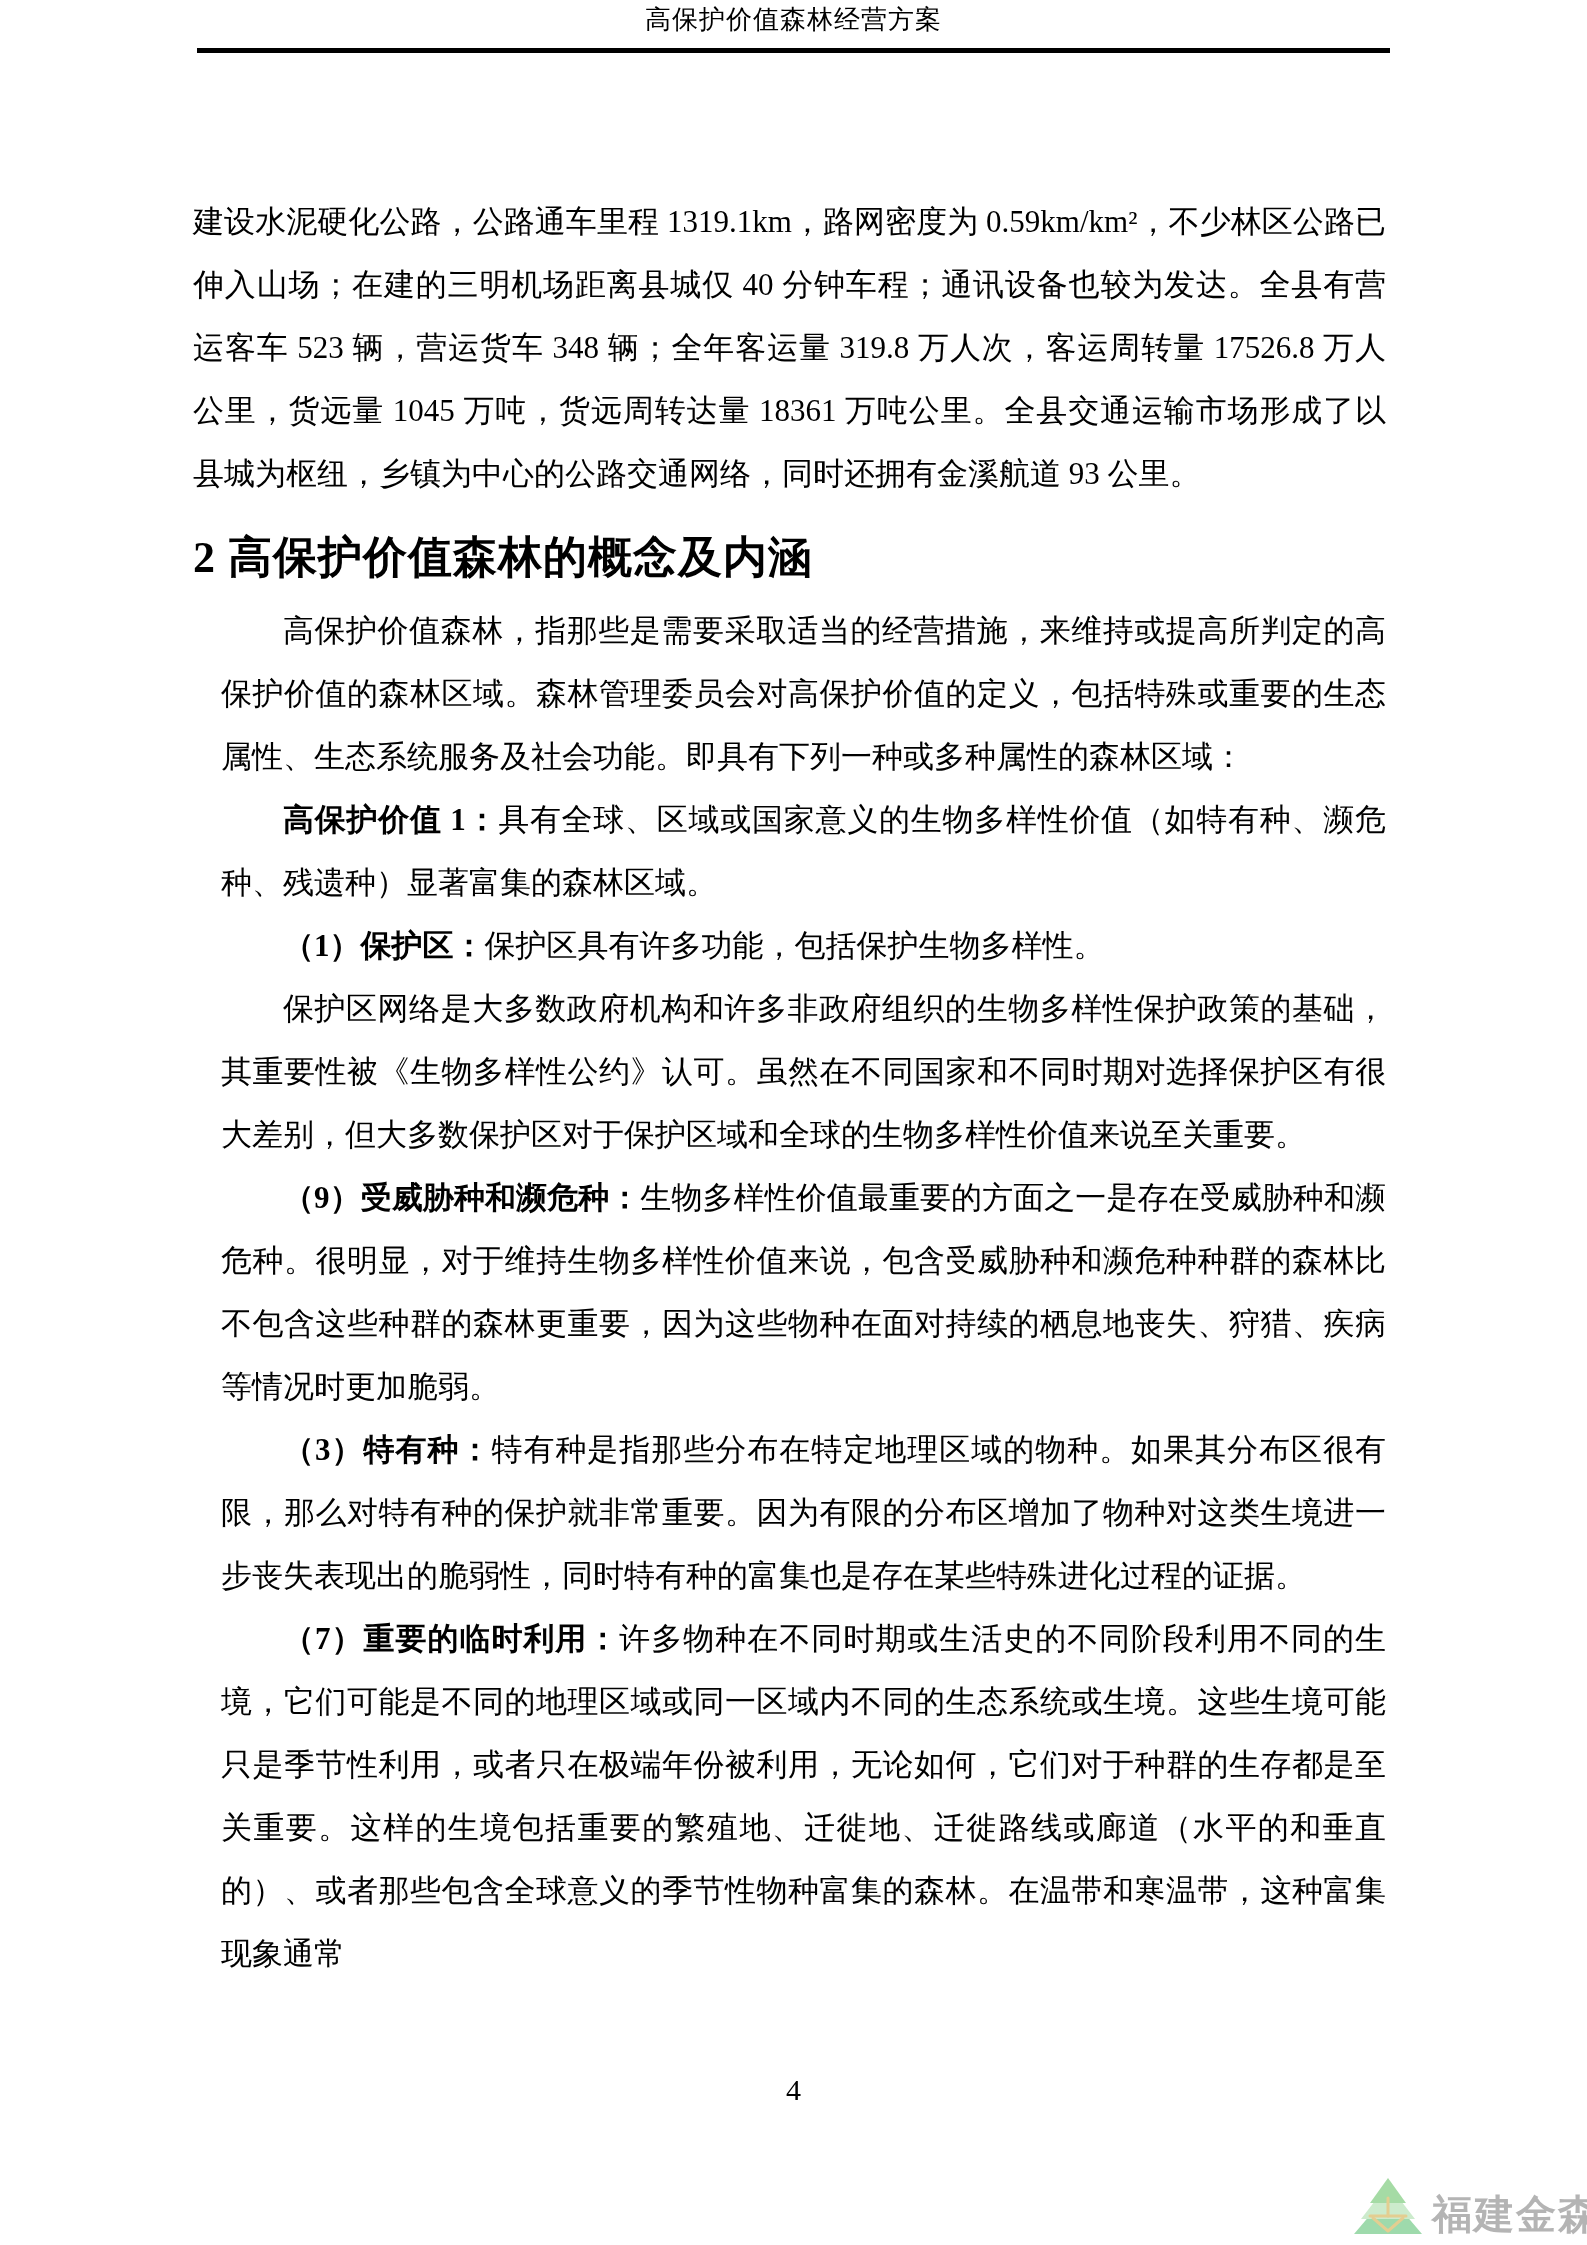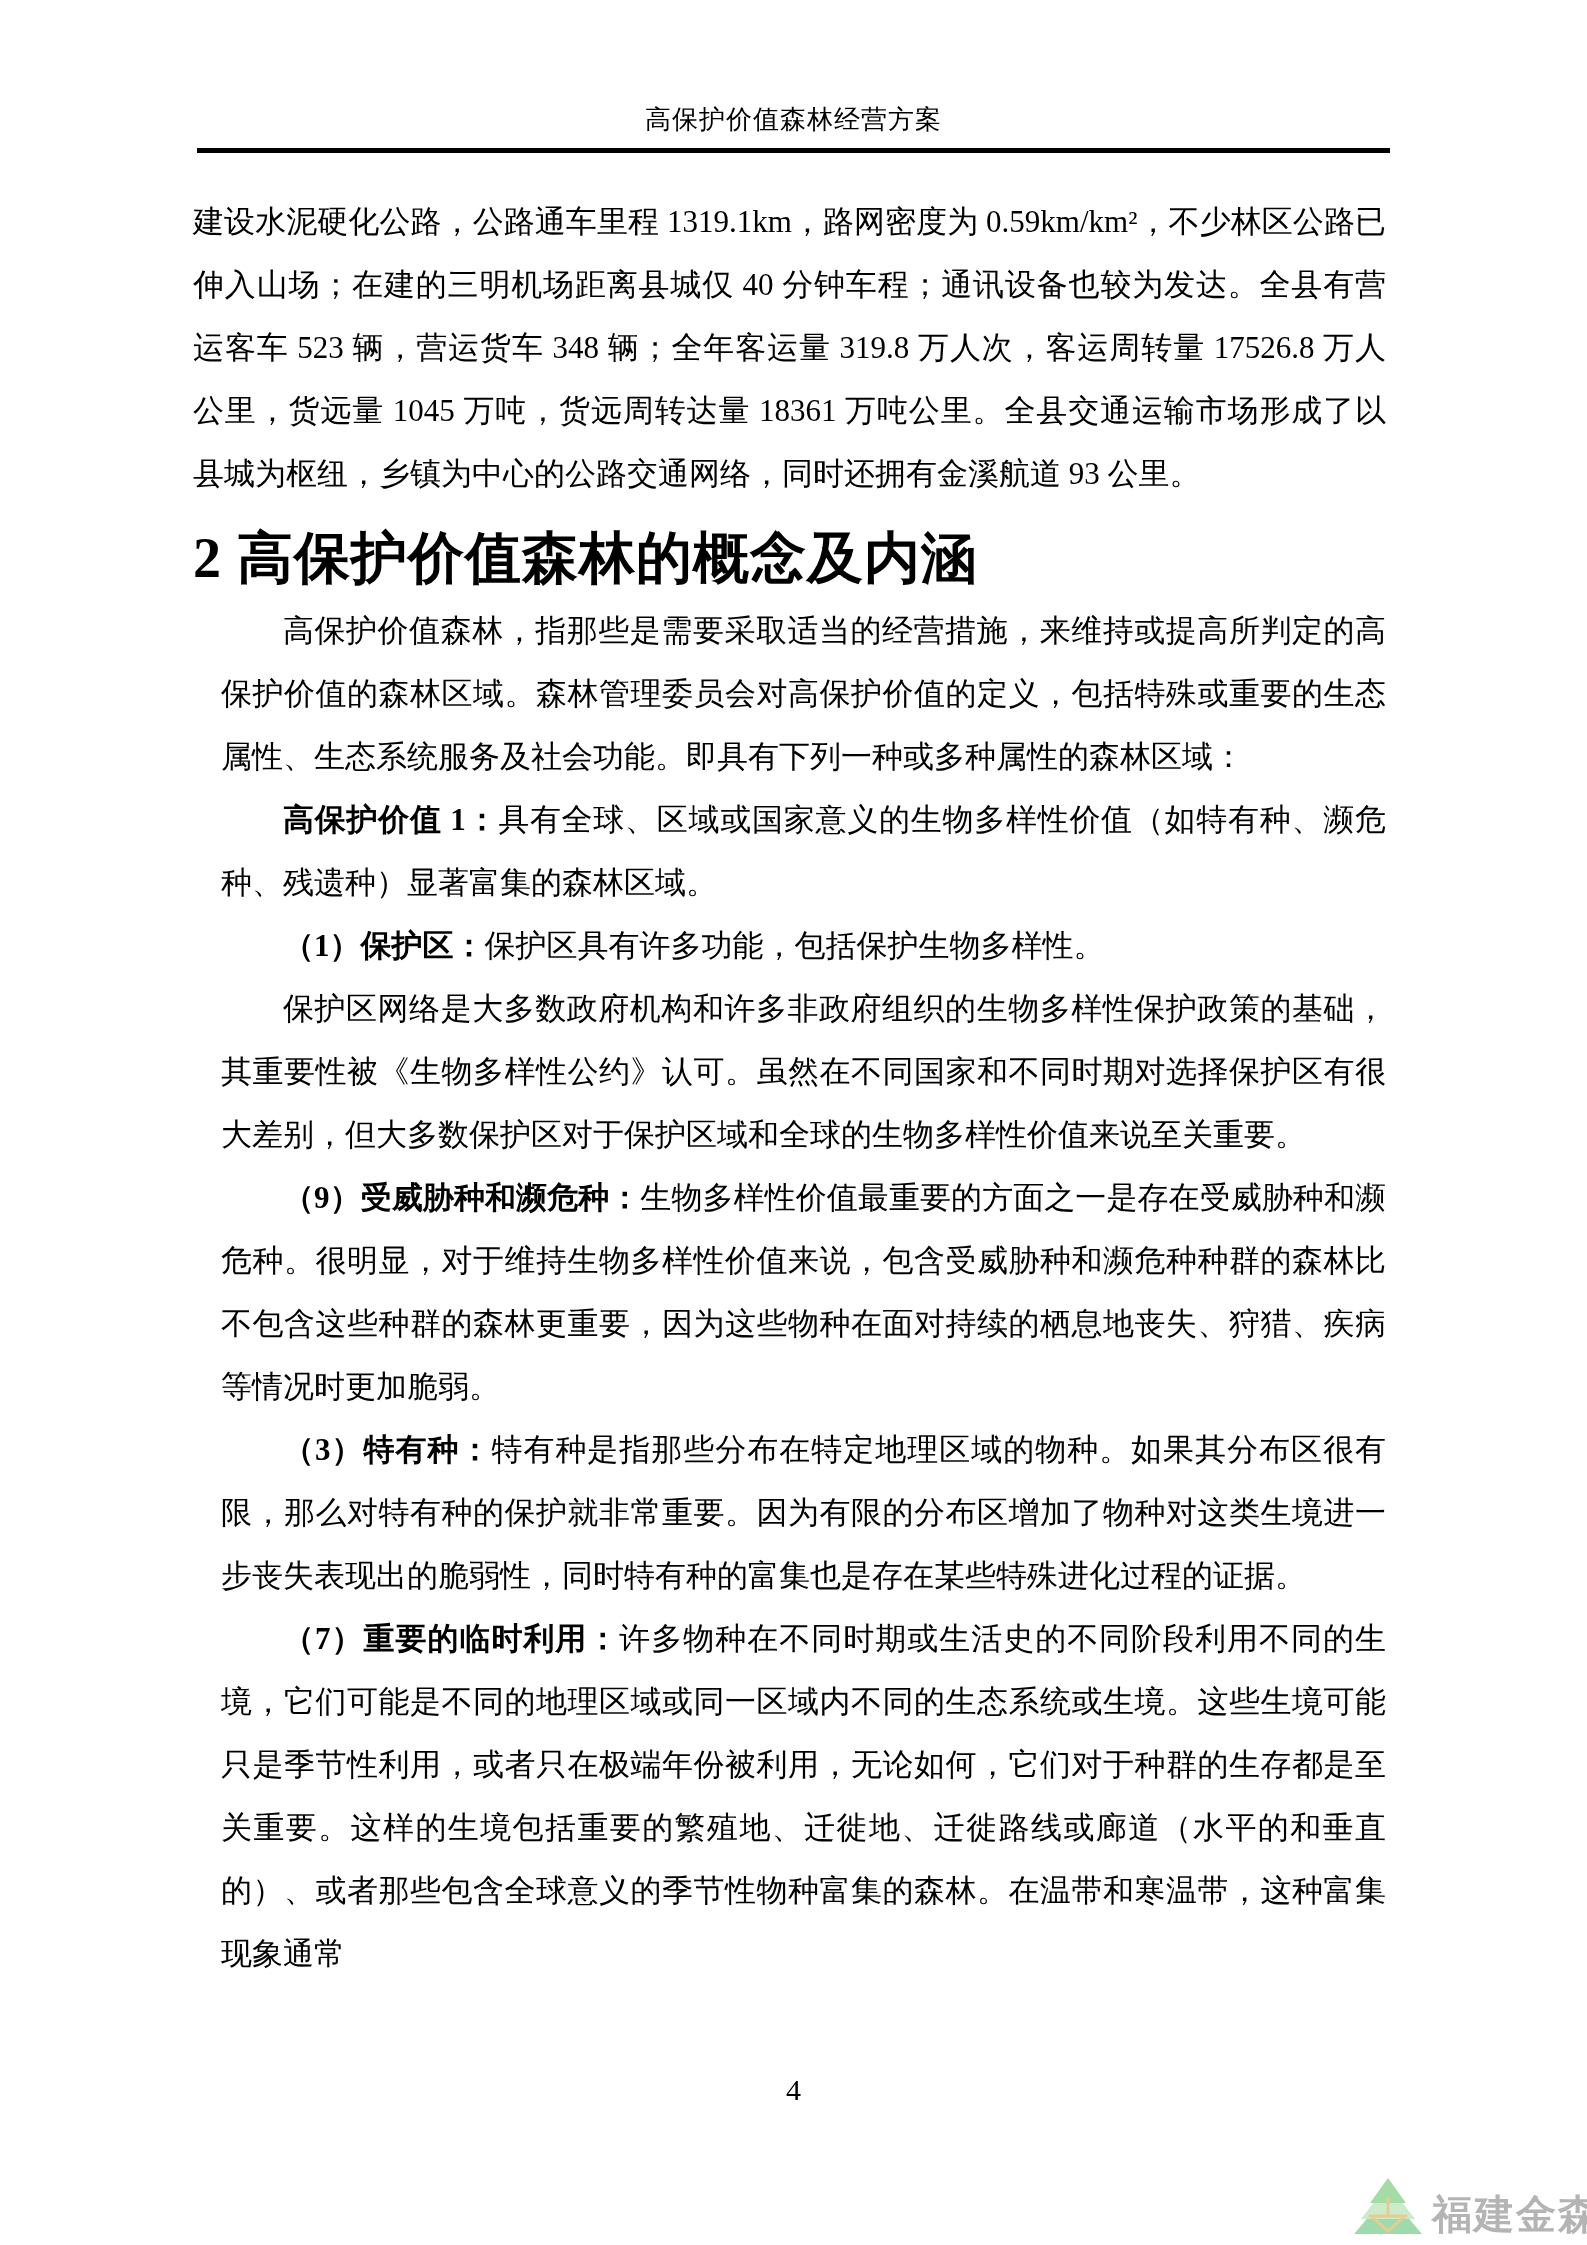--- a/index.html
+++ b/index.html
@@ -15,21 +15,20 @@
     overflow: hidden;
     font-family: "Liberation Serif", "DejaVu Serif", serif;
     color: #000000;
   }
   
   .doc-header {
     position: absolute;
     top: 0;
     left: 197px;
     width: 1193px;
-    padding-top: 100px;
     padding-bottom: 8px;
     border-bottom: 5px solid var(--rule-black, #000);
     text-align: center;
   }
   .doc-header .header-title {
     font-size: 26px;
     line-height: 40px;
     letter-spacing: 1px;
   }
   
@@ -46,21 +45,21 @@
   .doc-body p.par {
     margin: 0;
     padding: 0;
   }
   .doc-body p.par.indent {
     text-indent: 2em;
     margin-left: 28px;
   }
   .section-heading {
     margin: 26px 0 14px 0;
-    font-size: 56px;
+    font-size: 44px;
     line-height: 54px;
     font-weight: bold;
     letter-spacing: 1px;
   }
   
   .page-number {
     position: absolute;
     top: 2072px;
     left: 0;
     width: 100%;

